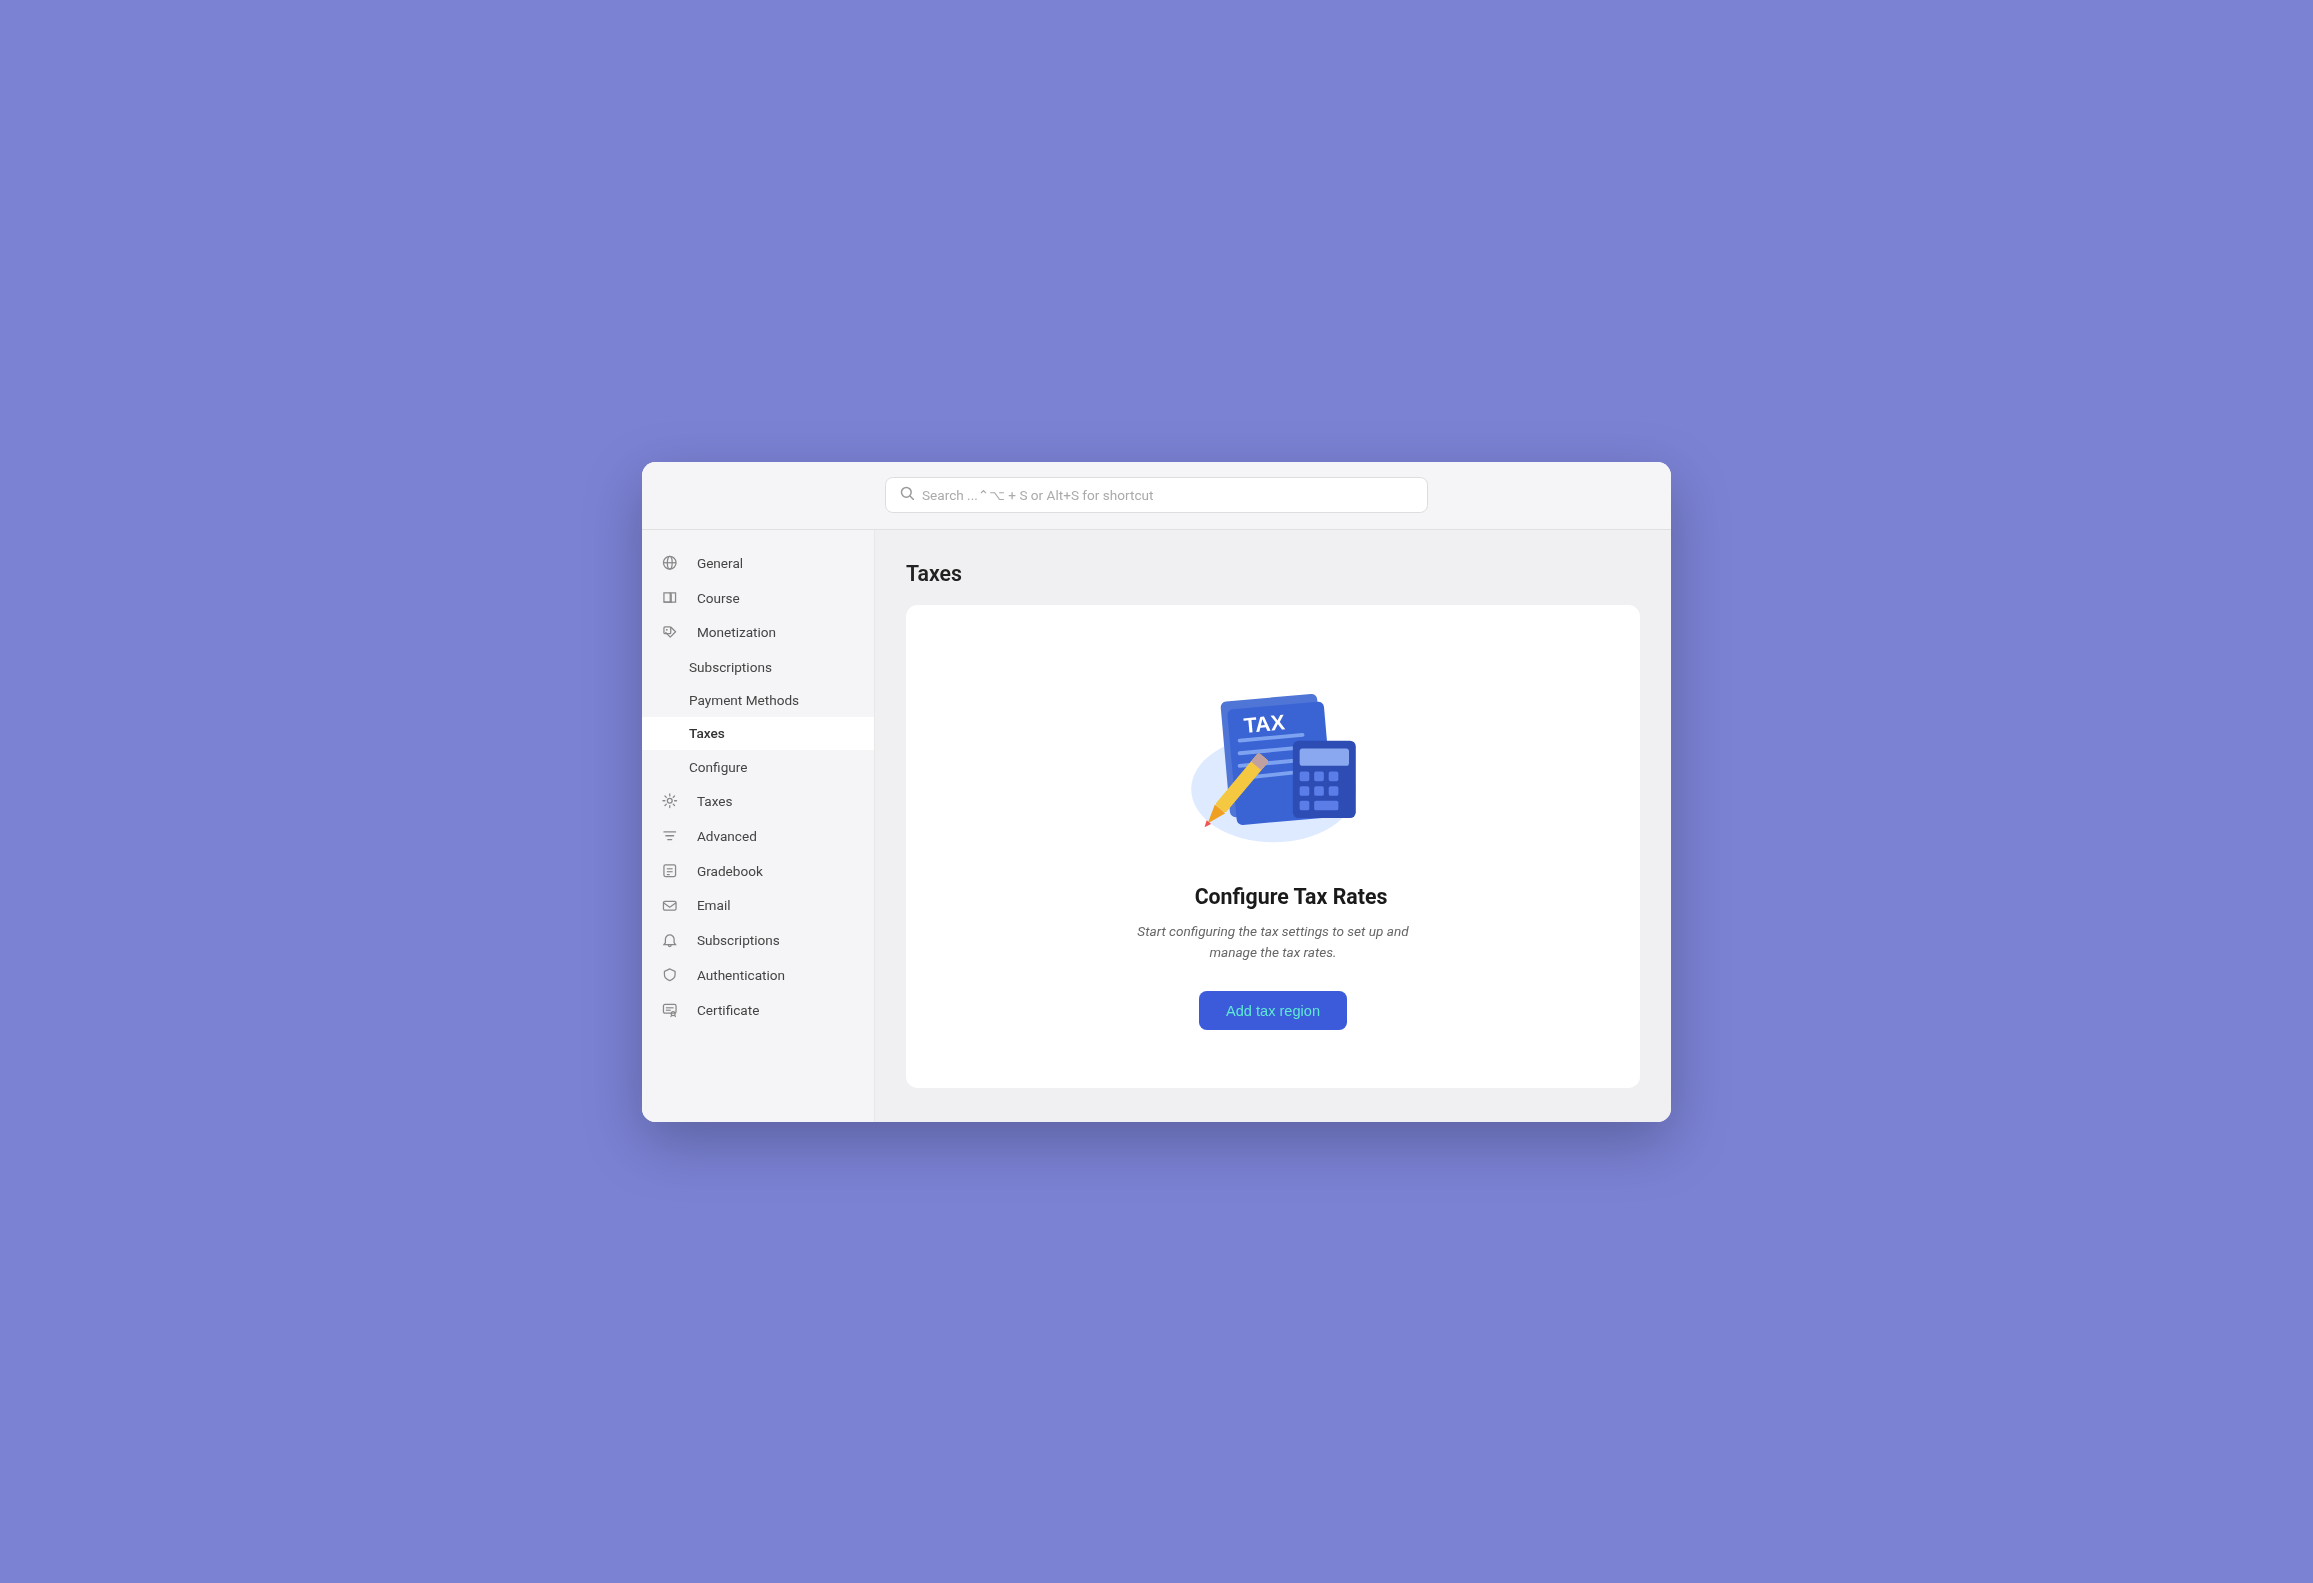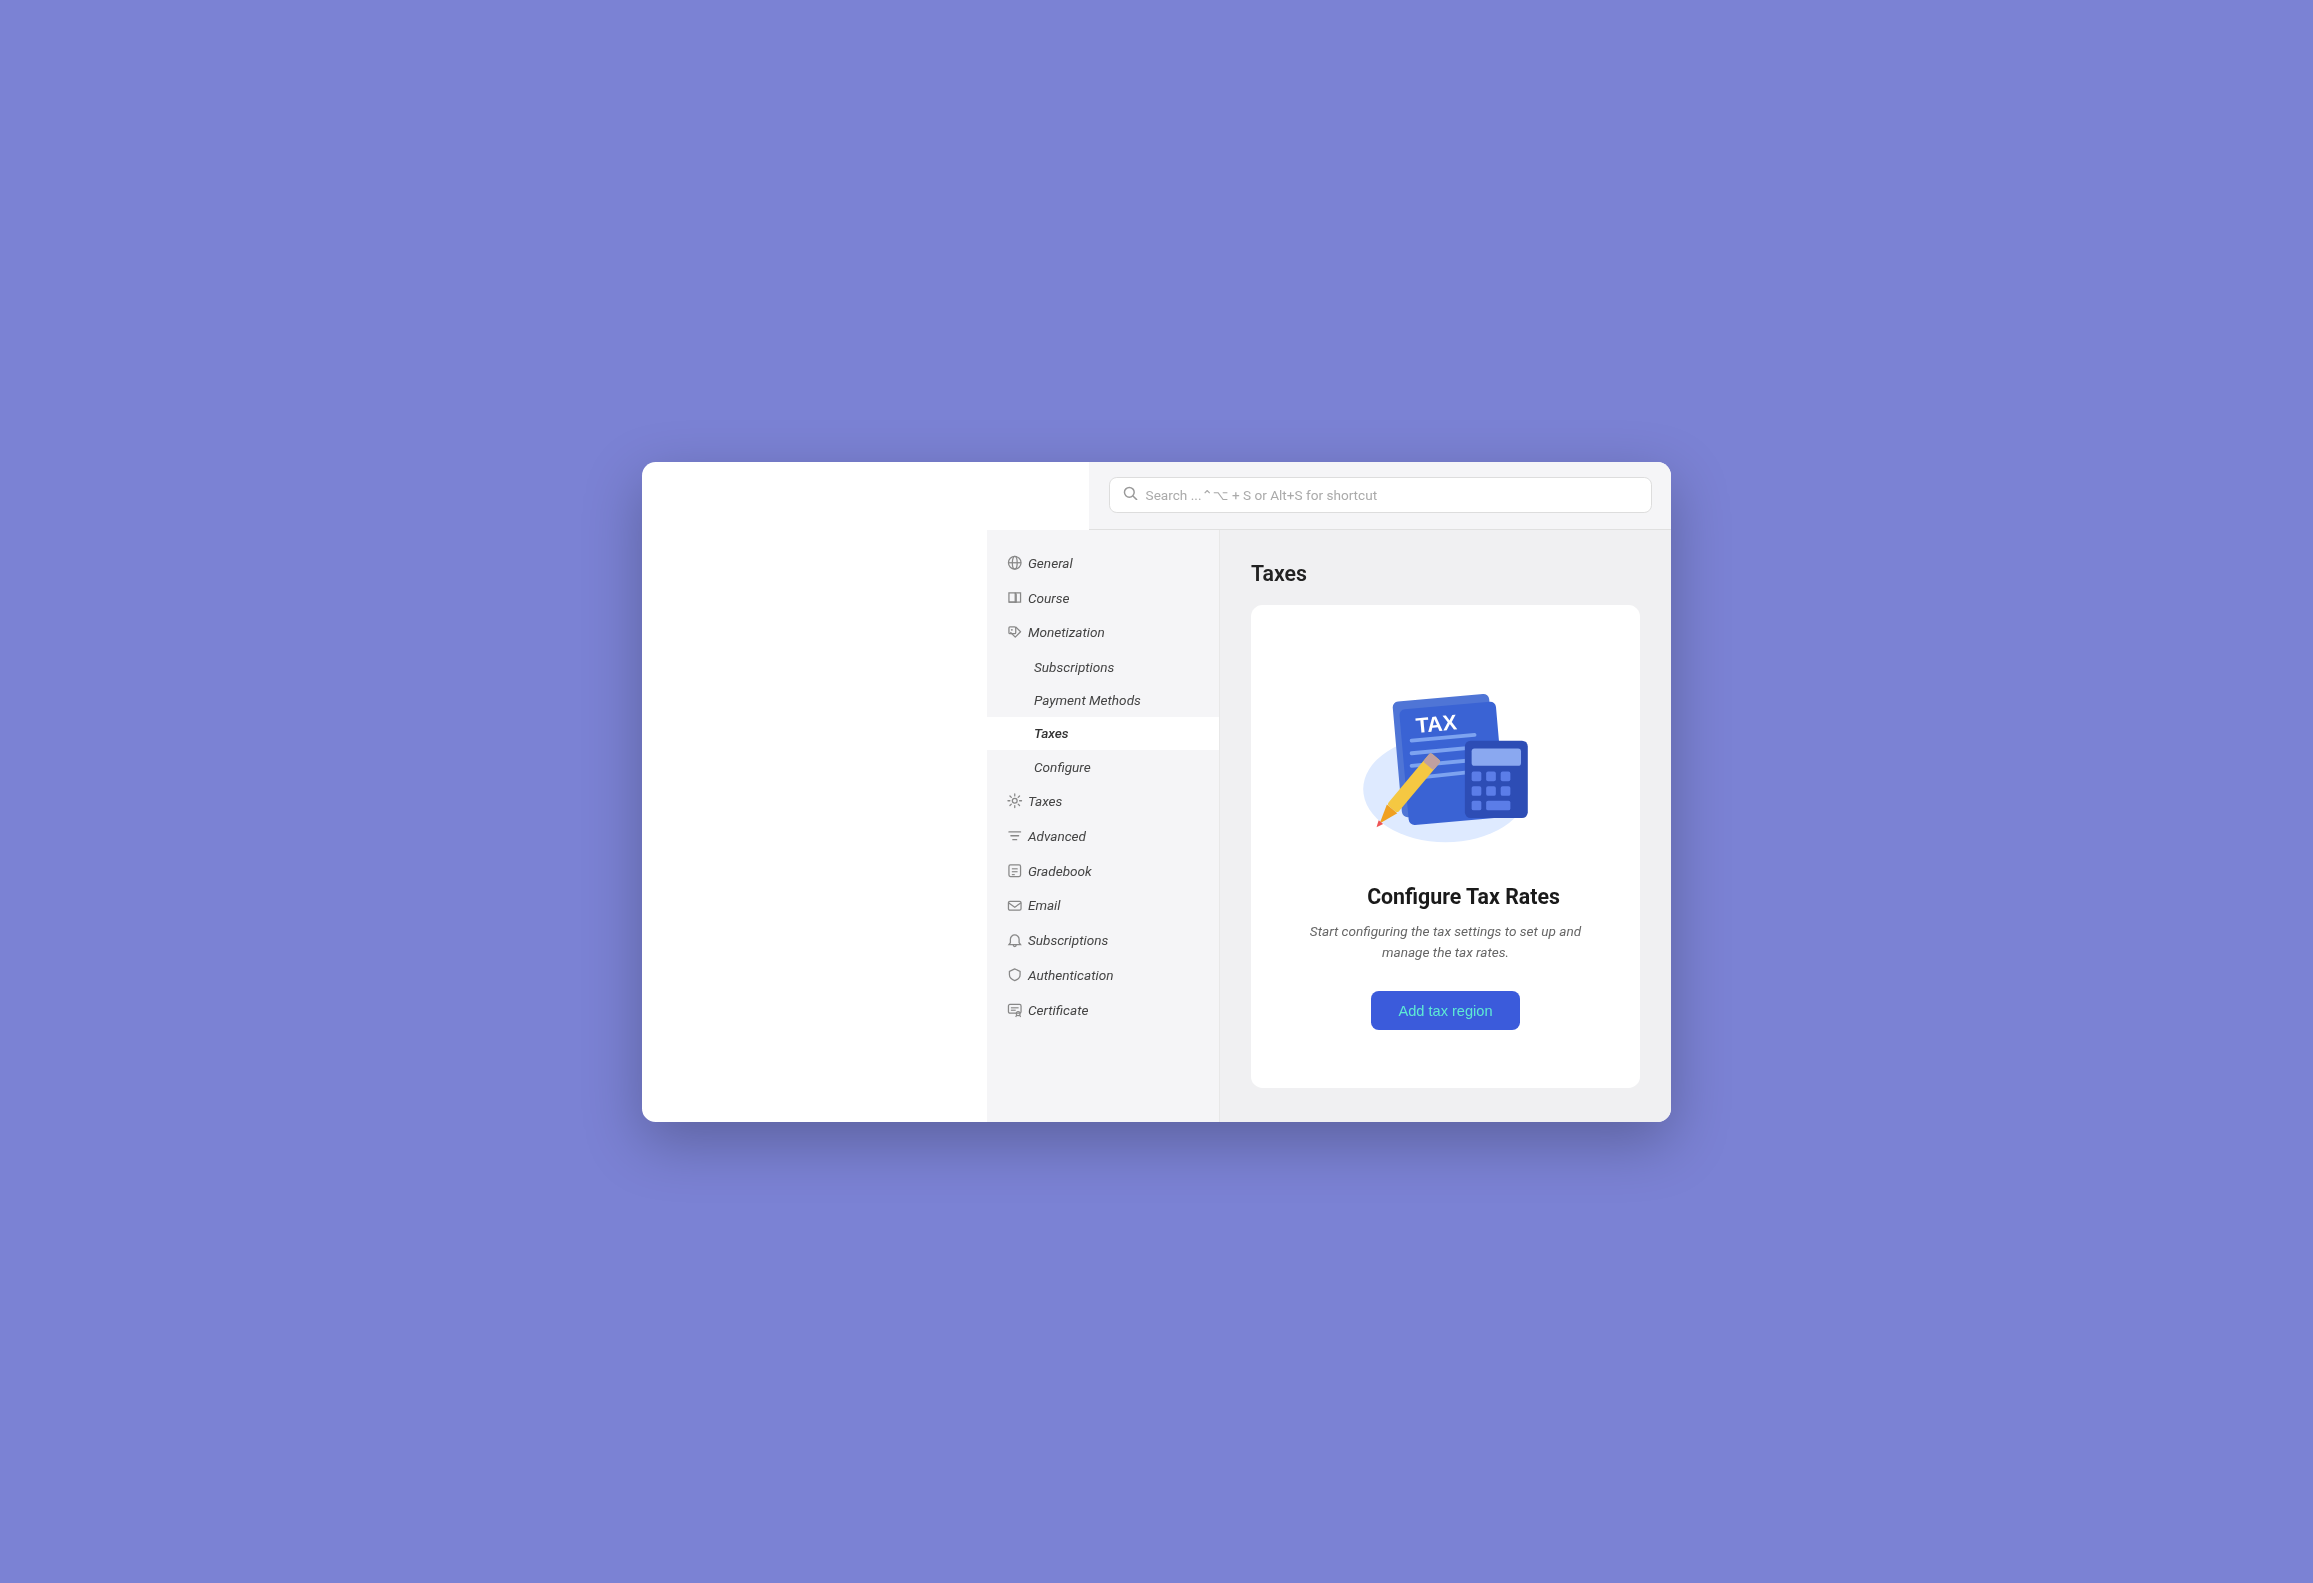--- a/index.html
+++ b/index.html
@@ -13,21 +13,20 @@
     }
     .app-window {
       background: #fff;
       border-radius: 13.6px;
       box-shadow: 0 19.4px 58px rgba(0,0,0,0.25);
       width: 1029px;
       min-height: 660px;
       overflow: hidden;
       display: flex;
       flex-direction: column;
-      align-items: flex-end;
     }
     .top-bar {
       background: #f5f5f7;
       padding: 15.5px 19.4px;
       display: flex;
       justify-content: center;
       border-bottom: 1px solid #e0e0e0;
     }
     .search-bar {
       display: flex;
@@ -55,27 +54,26 @@
     .sidebar {
       width: 233px;
       background: #f5f5f7;
       padding: 15.5px 0;
       border-right: 1px solid #e8e8e8;
       flex-shrink: 0;
     }
     .sidebar-item {
       display: flex;
       align-items: center;
-      gap: 4px;
+      gap: 18px;
       padding: 8.7px 19.4px;
       cursor: pointer;
       font-size: 13.6px;
       color: #444;
       border-radius: 0;
-      font-style: italic;
     }
     .sidebar-item.active {
       background: #fff;
       color: #333;
       font-weight: 500;
     }
     .sidebar-item .icon {
       width: 17.5px;
       height: 17.5px;
       display: flex;

